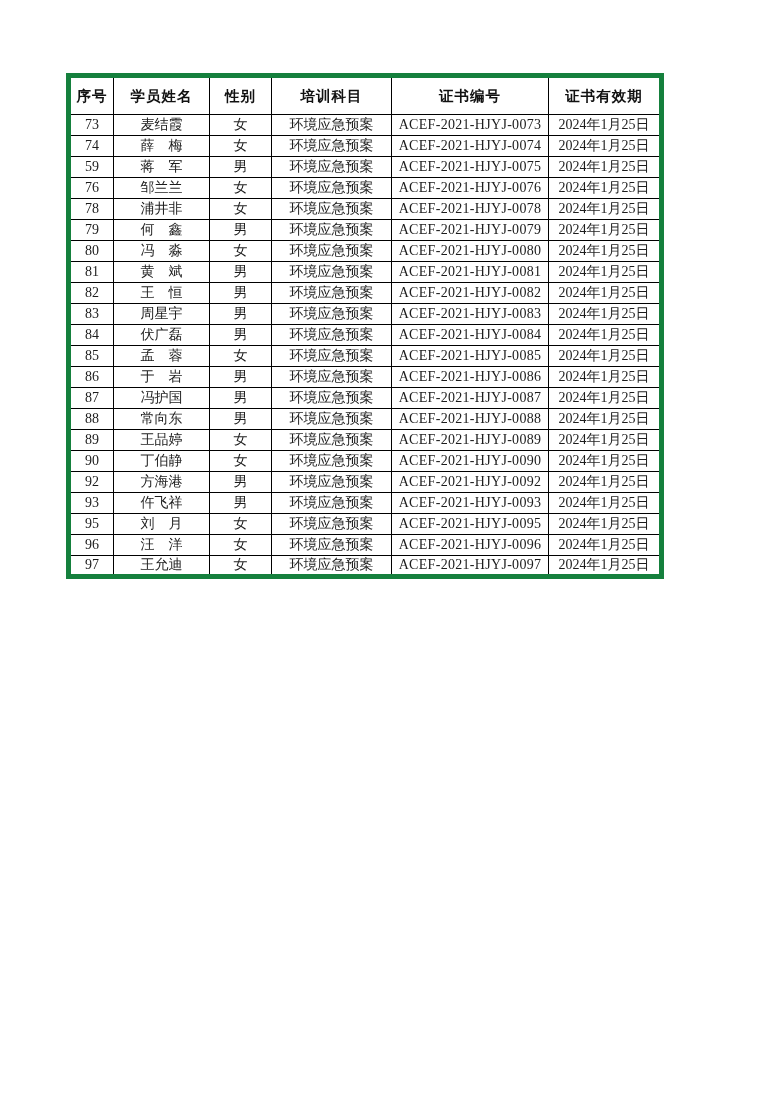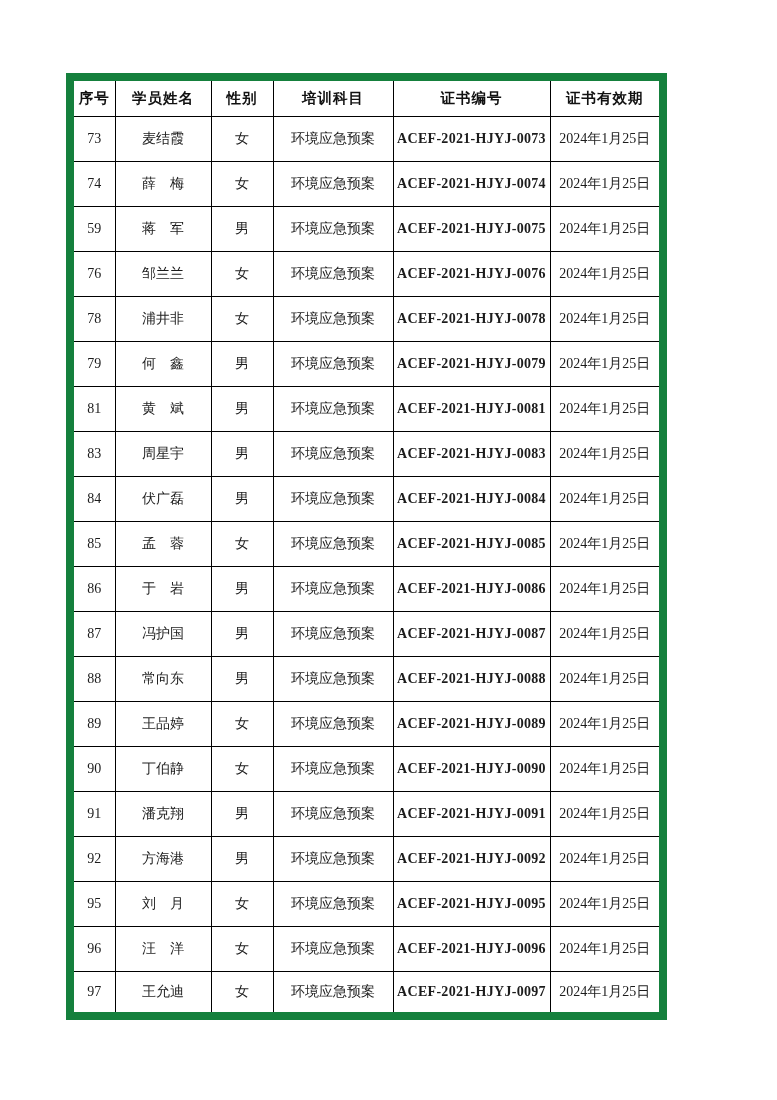--- a/index.html
+++ b/index.html
@@ -21,54 +21,53 @@
   }
   .table-wrap {
     position: absolute;
     left: 66px;
     top: 73px;
   }
   table.cert-table {
     border-collapse: collapse;
     table-layout: fixed;
     width: 593px;
-    border: 8px solid #15803d;
+    border: 5px solid #15803d;
   }
   table.cert-table th,
   table.cert-table td {
     border: 1.5px solid #000000;
     text-align: center;
     vertical-align: middle;
     padding: 0;
     overflow: hidden;
     white-space: nowrap;
   }
   table.cert-table thead tr {
     height: 39px;
   }
   table.cert-table thead th {
     font-weight: bold;
     font-size: 14.5px;
     letter-spacing: 1px;
     color: #111111;
   }
   table.cert-table tbody tr {
-    height: 45px;
+    height: 21px;
   }
   table.cert-table tbody td {
     font-size: 14px;
     color: #1c1c1c;
   }
   td.col-no {
     font-size: 13.5px;
   }
   td.col-cert {
     font-size: 13.5px;
     letter-spacing: 0.3px;
-    font-weight: bold;
   }
   td.col-valid {
     font-size: 13.5px;
   }
 </style>
 </head>
 <body>
 
 <div class="page">
   <div class="table-wrap">
@@ -134,28 +133,44 @@
           </tr>
           <tr>
             <td class="col-no">79</td>
             <td class="col-name">何　鑫</td>
             <td class="col-gender">男</td>
             <td class="col-subject">环境应急预案</td>
             <td class="col-cert">ACEF-2021-HJYJ-0079</td>
             <td class="col-valid">2024年1月25日</td>
           </tr>
           <tr>
+            <td class="col-no">80</td>
+            <td class="col-name">冯　淼</td>
+            <td class="col-gender">女</td>
+            <td class="col-subject">环境应急预案</td>
+            <td class="col-cert">ACEF-2021-HJYJ-0080</td>
+            <td class="col-valid">2024年1月25日</td>
+          </tr>
+          <tr>
             <td class="col-no">81</td>
             <td class="col-name">黄　斌</td>
             <td class="col-gender">男</td>
             <td class="col-subject">环境应急预案</td>
             <td class="col-cert">ACEF-2021-HJYJ-0081</td>
             <td class="col-valid">2024年1月25日</td>
           </tr>
           <tr>
+            <td class="col-no">82</td>
+            <td class="col-name">王　恒</td>
+            <td class="col-gender">男</td>
+            <td class="col-subject">环境应急预案</td>
+            <td class="col-cert">ACEF-2021-HJYJ-0082</td>
+            <td class="col-valid">2024年1月25日</td>
+          </tr>
+          <tr>
             <td class="col-no">83</td>
             <td class="col-name">周星宇</td>
             <td class="col-gender">男</td>
             <td class="col-subject">环境应急预案</td>
             <td class="col-cert">ACEF-2021-HJYJ-0083</td>
             <td class="col-valid">2024年1月25日</td>
           </tr>
           <tr>
             <td class="col-no">84</td>
             <td class="col-name">伏广磊</td>
@@ -206,33 +221,33 @@
           </tr>
           <tr>
             <td class="col-no">90</td>
             <td class="col-name">丁伯静</td>
             <td class="col-gender">女</td>
             <td class="col-subject">环境应急预案</td>
             <td class="col-cert">ACEF-2021-HJYJ-0090</td>
             <td class="col-valid">2024年1月25日</td>
           </tr>
           <tr>
-            <td class="col-no">91</td>
-            <td class="col-name">潘克翔</td>
-            <td class="col-gender">男</td>
-            <td class="col-subject">环境应急预案</td>
-            <td class="col-cert">ACEF-2021-HJYJ-0091</td>
-            <td class="col-valid">2024年1月25日</td>
-          </tr>
-          <tr>
             <td class="col-no">92</td>
             <td class="col-name">方海港</td>
             <td class="col-gender">男</td>
             <td class="col-subject">环境应急预案</td>
             <td class="col-cert">ACEF-2021-HJYJ-0092</td>
+            <td class="col-valid">2024年1月25日</td>
+          </tr>
+          <tr>
+            <td class="col-no">93</td>
+            <td class="col-name">仵飞祥</td>
+            <td class="col-gender">男</td>
+            <td class="col-subject">环境应急预案</td>
+            <td class="col-cert">ACEF-2021-HJYJ-0093</td>
             <td class="col-valid">2024年1月25日</td>
           </tr>
           <tr>
             <td class="col-no">95</td>
             <td class="col-name">刘　月</td>
             <td class="col-gender">女</td>
             <td class="col-subject">环境应急预案</td>
             <td class="col-cert">ACEF-2021-HJYJ-0095</td>
             <td class="col-valid">2024年1月25日</td>
           </tr>

